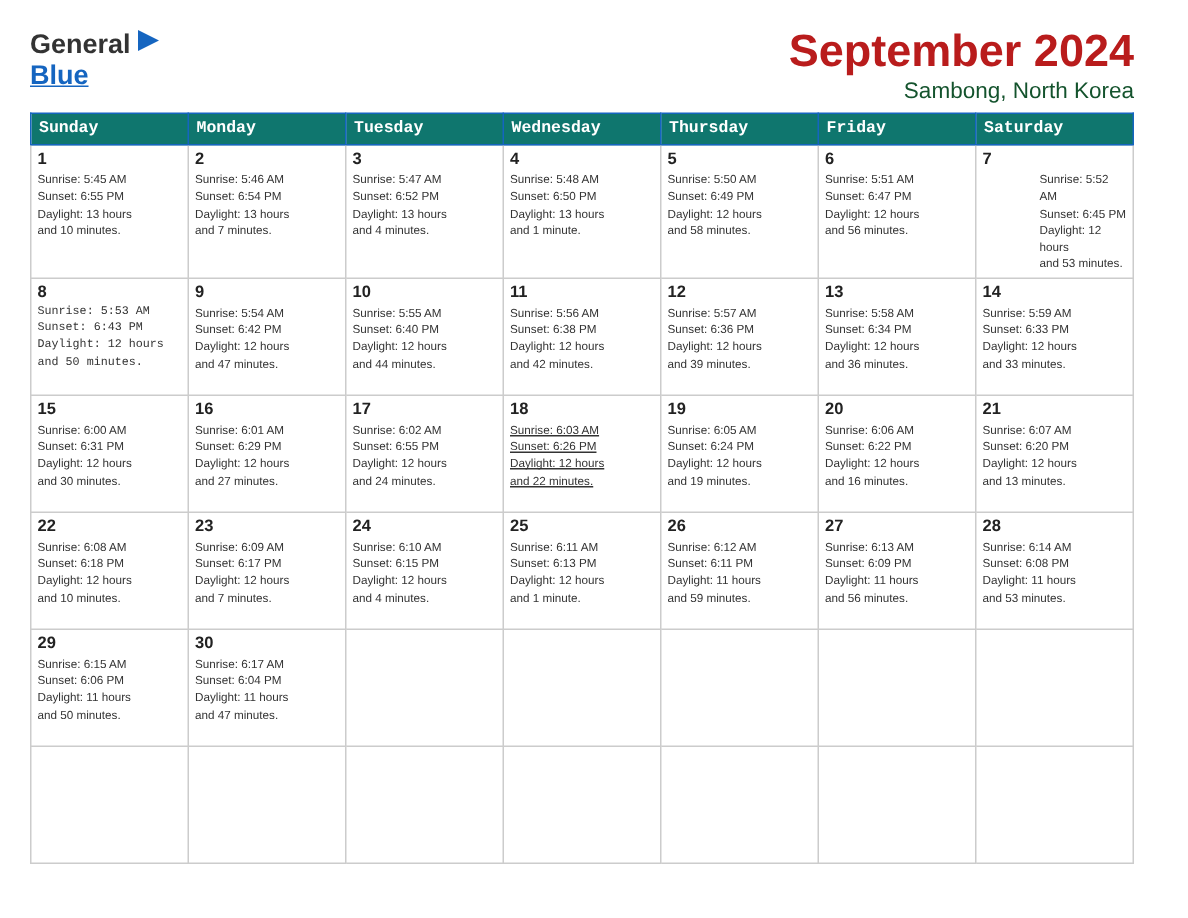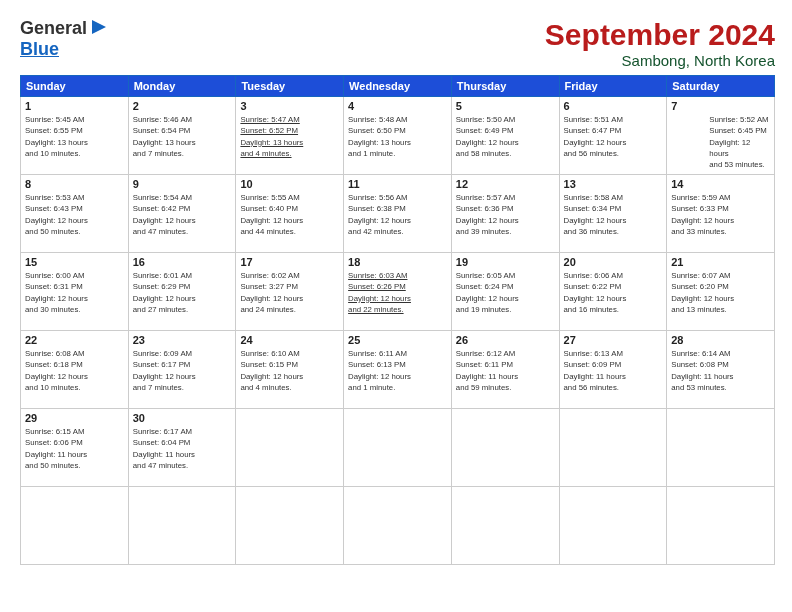--- a/index.html
+++ b/index.html
@@ -6,21 +6,21 @@
     body {
       font-family: Arial, sans-serif;
       background: #fff;
       width: 792px;
       height: 612px;
       overflow: hidden;
     }
     .page {
       width: 792px;
       height: 576px;
-      padding: 18px 17px 12px 20px;
+      padding: 18px 36px 12px 20px;
       background: #fff;
     }
     .header {
       display: flex;
       align-items: flex-start;
       justify-content: space-between;
       margin-bottom: 6px;
     }
     .logo {
       display: flex;
@@ -46,27 +46,28 @@
     .location-title {
       font-size: 15px;
       color: #14532d;
     }
     .calendar {
       width: 100%;
       border-collapse: collapse;
       table-layout: fixed;
     }
     .calendar th {
-      background: #1d4ed8;
+      background: #0f766e;
       color: #fff;
       font-size: 11px;
       font-weight: bold;
       text-align: left;
       padding: 4px 5px;
       border: 1px solid #1565c0;
+      font-family: Liberation Mono, monospace;
     }
     .calendar td {
       border: 1px solid #ccc;
       vertical-align: top;
       padding: 3px 4px;
       font-size: 8.5px;
       color: #333;
       height: 78px;
       background: #fff;
     }
@@ -136,21 +137,21 @@
           </td>
           <td>
             <span class="day-num">2</span>
             <div class="day-info" style="white-space: pre-line;">Sunrise: 5:46 AM
 Sunset: 6:54 PM
 Daylight: 13 hours
 and 7 minutes.</div>
           </td>
           <td>
             <span class="day-num">3</span>
-            <div class="day-info" style="white-space: pre-line; text-decoration: underline;">Sunrise: 5:47 AM
+            <div class="day-info" style="white-space: pre-line;">Sunrise: 5:47 AM
 Sunset: 6:52 PM
 Daylight: 13 hours
 and 4 minutes.</div>
           </td>
           <td>
             <span class="day-num">4</span>
             <div class="day-info" style="white-space: pre-line;">Sunrise: 5:48 AM
 Sunset: 6:50 PM
 Daylight: 13 hours
 and 1 minute.</div>
@@ -173,21 +174,21 @@
             <span class="day-num">7</span>
             <div class="day-info" style="white-space: pre-line; margin-left: 38px;">Sunrise: 5:52 AM
 Sunset: 6:45 PM
 Daylight: 12 hours
 and 53 minutes.</div>
           </td>
         </tr>
         <tr class="week-row">
           <td>
             <span class="day-num">8</span>
-            <div class="day-info" style="white-space: pre-line;">Sunrise: 5:53 AM
+            <div class="day-info" style="white-space: pre-line; font-family: Liberation Mono, monospace;">Sunrise: 5:53 AM
 Sunset: 6:43 PM
 Daylight: 12 hours
 and 50 minutes.</div>
           </td>
           <td>
             <span class="day-num">9</span>
             <div class="day-info" style="white-space: pre-line;">Sunrise: 5:54 AM
 Sunset: 6:42 PM
 Daylight: 12 hours
 and 47 minutes.</div>
@@ -239,21 +240,21 @@
           <td>
             <span class="day-num">16</span>
             <div class="day-info" style="white-space: pre-line;">Sunrise: 6:01 AM
 Sunset: 6:29 PM
 Daylight: 12 hours
 and 27 minutes.</div>
           </td>
           <td>
             <span class="day-num">17</span>
             <div class="day-info" style="white-space: pre-line;">Sunrise: 6:02 AM
-Sunset: 3:27 PM
+Sunset: 6:55 PM
 Daylight: 12 hours
 and 24 minutes.</div>
           </td>
           <td>
             <span class="day-num">18</span>
             <div class="day-info" style="white-space: pre-line; text-decoration: underline;">Sunrise: 6:03 AM
 Sunset: 6:26 PM
 Daylight: 12 hours
 and 22 minutes.</div>
           </td>

